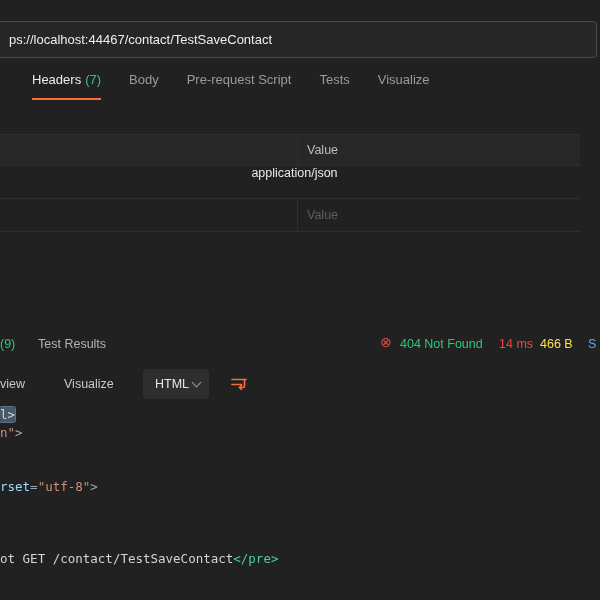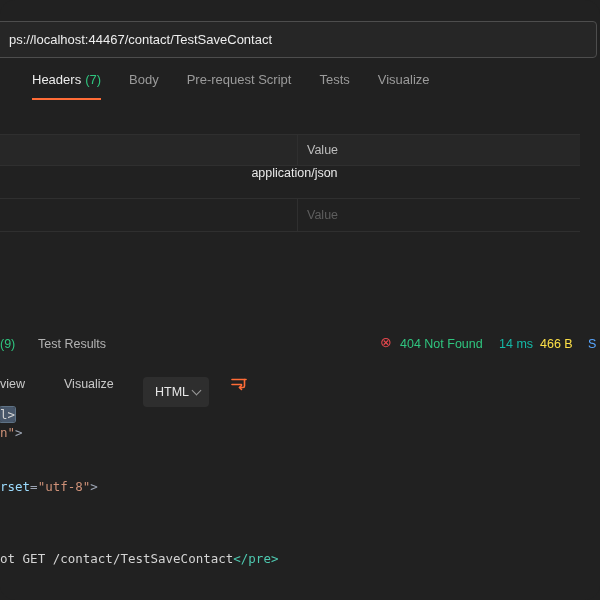--- a/index.html
+++ b/index.html
@@ -31,32 +31,32 @@
   .t-key{width:297px;align-self:stretch;border-right:1px solid #2f2f2f;}
   .t-val{padding-left:9px;white-space:nowrap;}
 
   
   .resp-meta{position:absolute;top:331px;left:0;width:600px;height:26px;font-size:12.5px;}
   .resp-meta span{position:absolute;top:6px;white-space:nowrap;}
   .meta-count{left:0;color:#2fc57f;}
   .meta-test{left:38px;color:#b3b3b3;}
   .meta-erricon{left:380px;top:4px !important;color:#e5484d;font-size:14px;line-height:14px;}
   .meta-status{left:400px;color:#2fc57f;}
-  .meta-time{left:499px;color:#14b8a6;}
+  .meta-time{left:499px;color:#ef4444;}
   .meta-size{left:540px;color:#fde047;}
   .meta-save{left:588px;color:#58a6ff;width:12px;overflow:hidden;}
 
   
   .resp-toolbar{position:absolute;top:368px;left:0;width:476px;height:32px;font-size:12.5px;}
   .tb-preview{position:absolute;left:0;top:9px;color:#c9c9c9;cursor:pointer;}
   .tb-visualize{position:absolute;left:64px;top:9px;color:#c9c9c9;cursor:pointer;}
   .tb-select{
     position:absolute;left:143px;top:1px;width:66px;height:30px;background:#2e2e2e;border-radius:4px;
     display:flex;align-items:center;justify-content:space-between;padding:0 9px 0 12px;
-    box-sizing:border-box;color:#e8e8e8;cursor:pointer;margin-top:8px;
+    box-sizing:border-box;color:#e8e8e8;cursor:pointer;
   }
   .chev{width:6px;height:6px;border-right:1.5px solid #9b9b9b;border-bottom:1.5px solid #9b9b9b;
     transform:rotate(45deg);margin-top:-3px;}
   .tb-wrap{position:absolute;left:224px;top:1px;width:30px;height:30px;
     display:flex;align-items:center;justify-content:center;cursor:pointer;border-radius:4px;}
 
   
   .code{
     position:absolute;top:406px;left:0;width:600px;
     font-family:"DejaVu Sans Mono","Liberation Mono",monospace;

